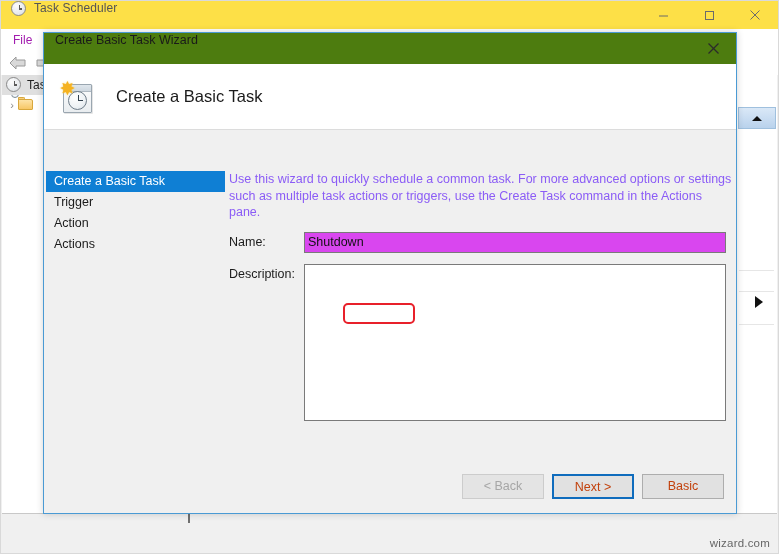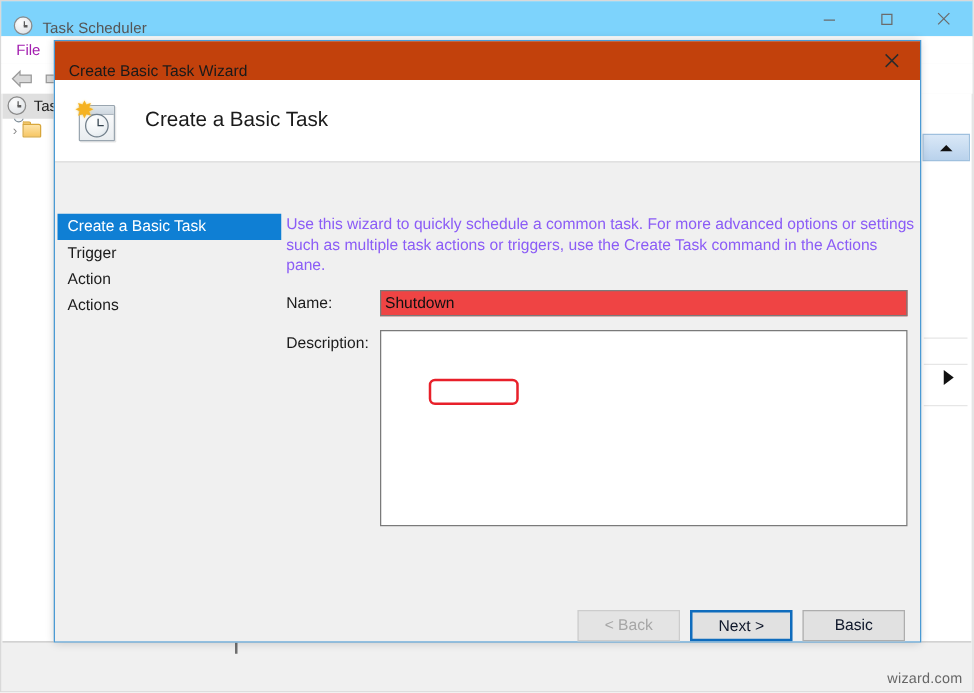--- a/index.html
+++ b/index.html
@@ -22,23 +22,23 @@
   .main-window {
     position: absolute;
     left: 0; top: 0;
     width: 779px; height: 554px;
     background: #f0f0f0;
     border: 1px solid #d9d9d9;
   }
   .main-titlebar {
     position: absolute;
     left: 0; top: 0; right: 0; height: 28px;
-    background: #7dd3fc;
-    display: flex;
-    align-items: flex-end;
+    background: #fde047;
+    display: flex;
+    align-items: flex-start;
   }
   .main-title-icon {
     width: 16px; height: 16px;
     margin-left: 10px; margin-right: 7px;
     position: relative;
   }
   .clockglyph {
     width: 15px; height: 15px;
     border-radius: 50%;
     border: 1.4px solid #8a8a8a;
@@ -218,23 +218,23 @@
     position: absolute;
     left: 43px; top: 32px;
     width: 694px; height: 482px;
     background: #f0f0f0;
     border: 1px solid #4a9ad4;
     box-shadow: 0 0 7px rgba(0,0,0,0.18);
   }
   .dlg-titlebar {
     position: absolute;
     left: 0; top: 0; right: 0; height: 31px;
-    background: #c2410c;
-    display: flex;
-    align-items: flex-end;
+    background: #4d7c0f;
+    display: flex;
+    align-items: flex-start;
   }
   .dlg-title-text {
     font-size: 12.5px;
     color: #1a1a1a;
     margin-left: 11px;
   }
   .dlg-close {
     position: absolute;
     right: 0; top: 0;
     width: 45px; height: 30px;
@@ -348,21 +348,21 @@
   }
   .field-label {
     width: 75px;
     font-size: 12.5px;
     color: #1b1b1b;
     padding-top: 3px;
     flex: 0 0 auto;
   }
   .name-input {
     width: 469px; height: 21px;
-    background: #ef4444;
+    background: #d946ef;
     border: 1px solid #7a7a7a;
     font-family: "Liberation Sans", sans-serif;
     font-size: 12.5px;
     color: #111111;
     padding: 0 3px;
     outline: none;
     position: relative;
     line-height: 19px;
   }
   .red-box {
@@ -385,34 +385,34 @@
     outline: none;
   }
 
   .dlg-footer {
     position: absolute;
     left: 0; right: 0; bottom: 0; height: 52px;
     background: #f0f0f0;
   }
   .btn-row {
     position: absolute;
-    right: 12px; top: 27px;
+    right: 12px; top: 13px;
     display: flex;
     gap: 8px;
     padding-left: 25px;
   }
   .btn {
     width: 82px; height: 25px;
     font-family: "Liberation Sans", sans-serif;
     font-size: 12.5px;
     line-height: 23px;
     text-align: center;
     background: #e1e1e1;
     border: 1px solid #adadad;
-    color: #0f172a;
+    color: #c2410c;
   }
   .btn.disabled {
     color: #a6a6a6;
     background: #e4e4e4;
     border-color: #cccccc;
   }
   .btn.default {
     background: #e1e1e1;
     border: 2px solid #0f6cbd;
   }

